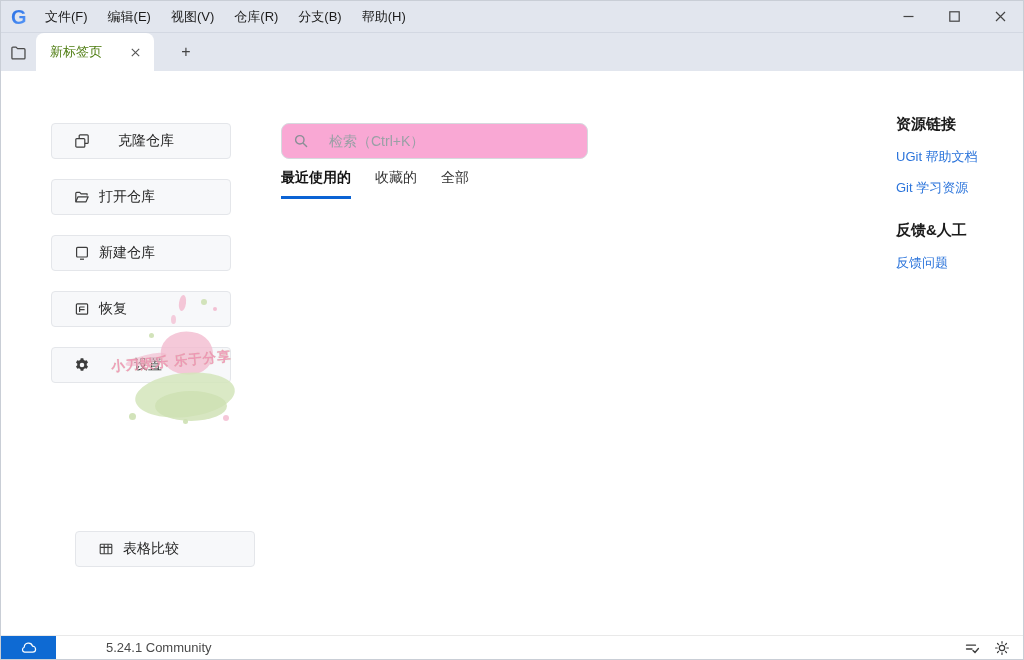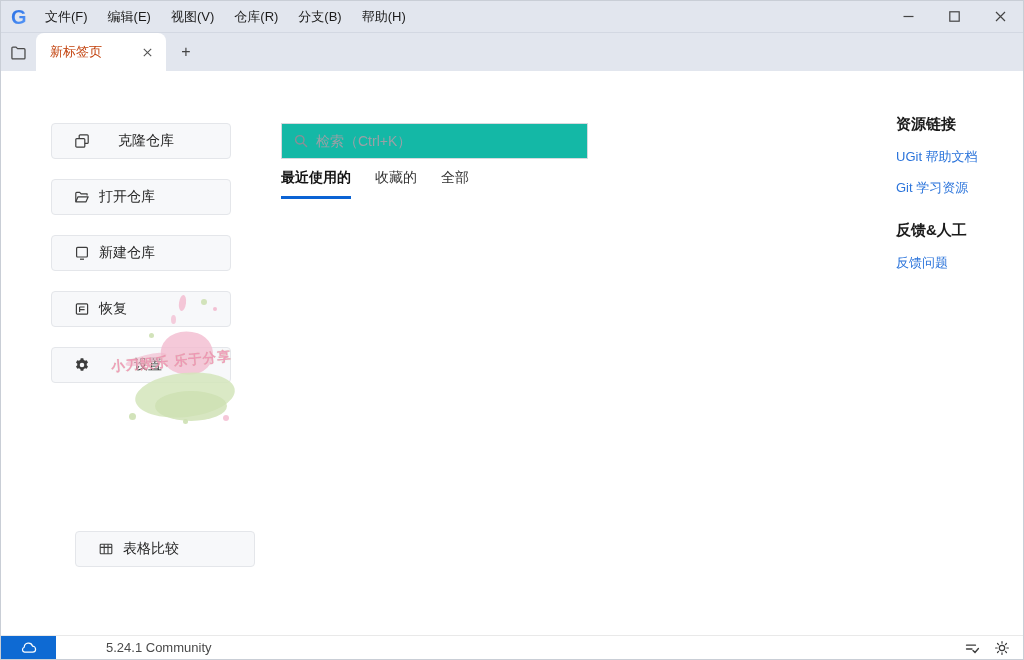--- a/index.html
+++ b/index.html
@@ -24,23 +24,23 @@
     font-size:13px; color:#1c1c1c; padding:0 10px; height:32px;
     display:flex; align-items:center; cursor:default;
   }
   .titlebar-spacer { flex:1; }
   .win-btn { width:46px; height:31px; display:flex; align-items:center; justify-content:center; }
   .win-btn svg { display:block; }
   
   .tabbar { height:38px; background:#e2e6ee; position:relative; display:flex; align-items:center; }
   .tabbar-folder { width:34px; height:38px; display:flex; align-items:center; justify-content:center; }
   .tab {
-    position:absolute; left:35px; top:0; height:38px; width:130px;
+    position:absolute; left:35px; top:0; height:38px; width:118px;
     background:#ffffff; border-radius:8px 8px 0 0;
-    display:flex; align-items:center; padding:0 10px 0 14px; font-size:13px; color:#c2410c;
+    display:flex; align-items:center; padding:0 10px 0 14px; font-size:13px; color:#4d7c0f;
   }
   .tab-label { flex:1; }
   .tab-close { width:18px; height:18px; display:flex; align-items:center; justify-content:center; }
   .newtab-btn {
     position:absolute; left:170px; top:0; width:30px; height:38px;
     display:flex; align-items:center; justify-content:center; font-size:16px; color:#444;
   }
   
   .content { position:relative; height:566px; background:#fff; }
   .action-btn {
@@ -48,22 +48,22 @@
     background:#f7f8fa; border:1px solid #e4e6ea; border-radius:4px;
     display:flex; align-items:center; padding-left:22px; gap:9px;
     font-size:14px; color:#262626; cursor:default;
   }
   .action-btn svg { flex:0 0 auto; }
   .btn-1{top:52px;gap:28px;} .btn-2{top:108px;} .btn-3{top:164px;} .btn-4{top:220px;} .btn-5{top:276px;gap:44px;}
   .btn-tools{top:460px;margin-left:24px;}
   
   .searchbox {
     position:absolute; left:280px; top:52px; width:307px; height:36px;
-    border:1px solid #d6d9de; border-radius:0; background:#14b8a6;
-    display:flex; align-items:center; padding-left:11px; gap:7px;
+    border:1px solid #d6d9de; border-radius:8px; background:#f9a8d4;
+    display:flex; align-items:center; padding-left:11px; gap:20px;
   }
   .searchbox input {
     border:none; outline:none; flex:1; font-size:14px; color:#333; background:transparent;
     font-family:inherit;
   }
   .searchbox input::placeholder { color:#9aa0a6; }
   
   .repo-tabs { position:absolute; left:280px; top:98px; display:flex; gap:24px; }
   .repo-tab { font-size:14px; color:#333; padding-bottom:9px; border-bottom:3px solid transparent; cursor:default; }
   .repo-tab.active { font-weight:bold; color:#141414; border-bottom-color:#0b63d4; }

